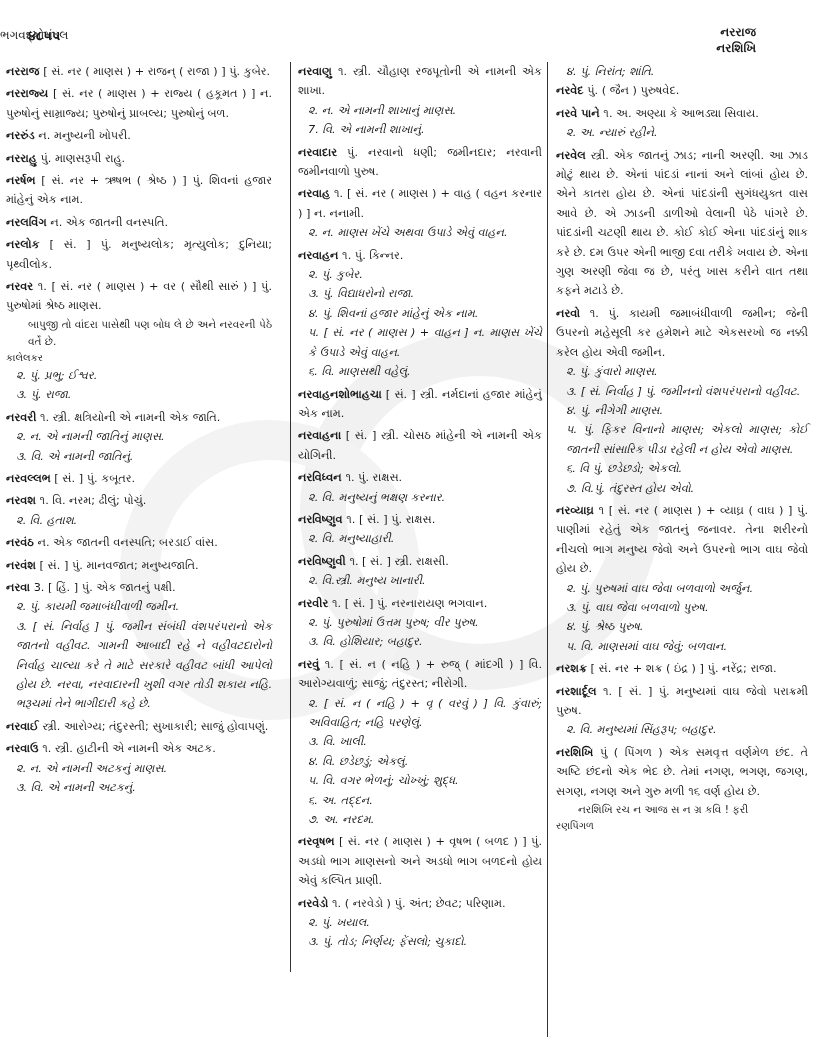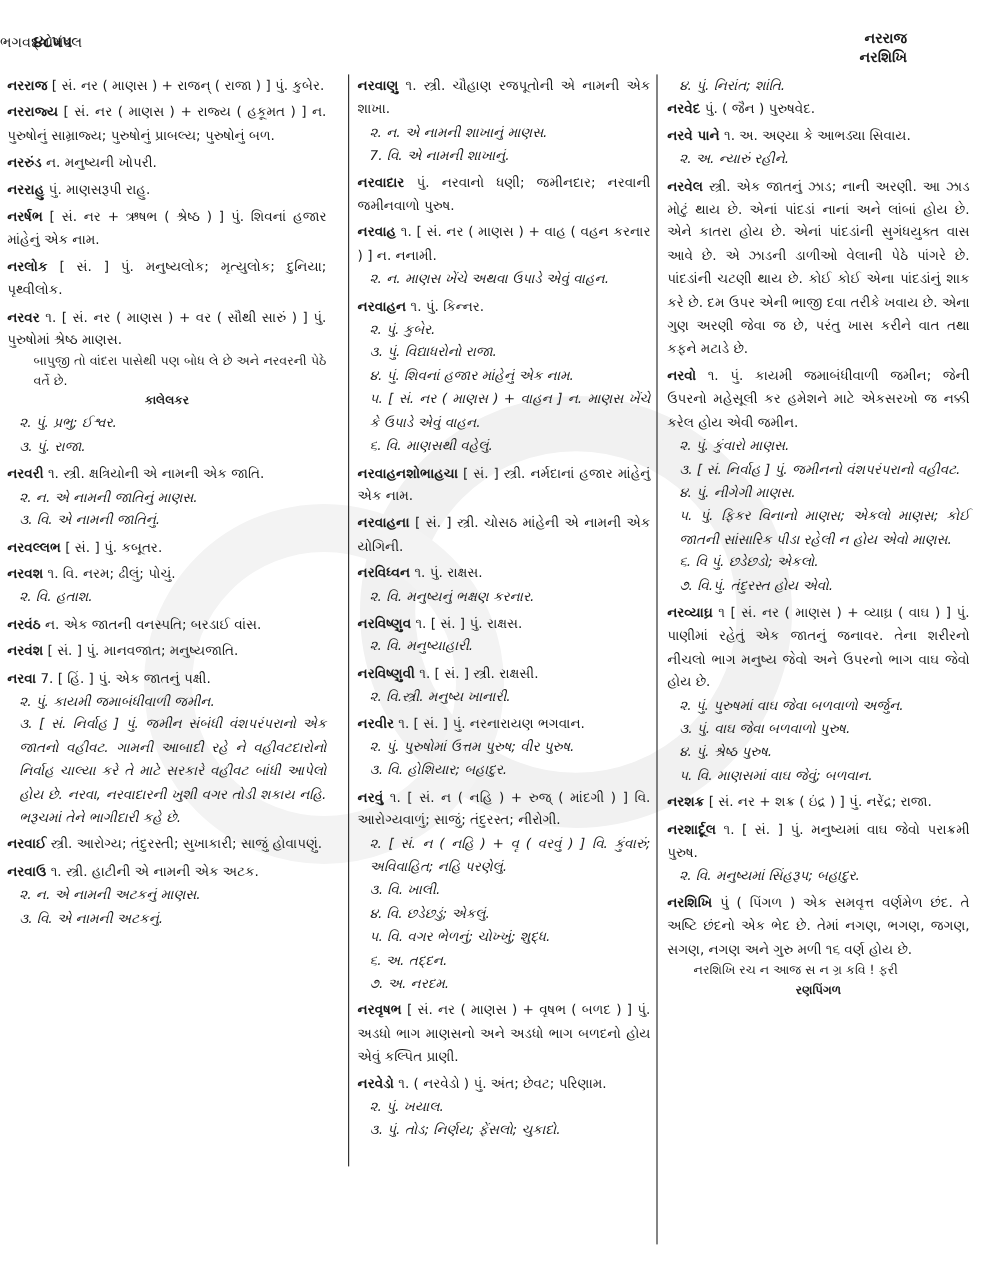--- a/index.html
+++ b/index.html
@@ -17,21 +17,21 @@
   .c1 { left:6px; width:266px; }
   .c2 { left:298px; width:244px; }
   .c3 { left:556px; width:252px; }
   .rule { position:absolute; top:62px; width:1px; background:#333; z-index:1; }
   .r1 { left:290px; height:910px; }
   .r2 { left:547px; height:975px; }
   .entry { margin-bottom:3px; text-align:justify; }
   .hw { font-weight:bold; }
   .sense { padding-left:10px; text-align:justify;font-style:italic; }
   .quote { padding-left:22px; font-size:10.5px; line-height:17px; }
-  .src { text-align:center; font-size:10px; line-height:16px;font-weight:bold; }
+  .src { text-align:left; font-size:10px; line-height:16px; }
 </style>
 </head>
 <body>
 
 <div class="watermark"></div>
 <div class="watermark2"></div>
 
 <div class="hdr">
   <div class="pg">૪૮૫૫</div>
   <div class="title">ભગવદ્ગોમંડલ</div>
@@ -54,20 +54,23 @@
     <div class="entry">
       <div><span class="hw">નરરુંડ</span> <span>ન. મનુષ્યની ખોપરી.</span></div>
     </div>
     <div class="entry">
       <div><span class="hw">નરરાહુ</span> <span>પું. માણસરૂપી રાહુ.</span></div>
     </div>
     <div class="entry">
       <div><span class="hw">નરર્ષભ</span> <span>[ સં. નર + ઋષભ ( શ્રેષ્ઠ ) ] પું. શિવનાં હજાર માંહેનું એક નામ.</span></div>
     </div>
     <div class="entry">
+      <div><span class="hw">નરલવિંગ</span> <span>ન. એક જાતની વનસ્પતિ.</span></div>
+    </div>
+    <div class="entry">
       <div><span class="hw">નરલોક</span> <span>[ સં. ] પું. મનુષ્યલોક; મૃત્યુલોક; દુનિયા; પૃથ્વીલોક.</span></div>
     </div>
     <div class="entry">
       <div><span class="hw">નરવર</span> <span>૧. [ સં. નર ( માણસ ) + વર ( સૌથી સારું ) ] પું. પુરુષોમાં શ્રેષ્ઠ માણસ.</span></div>
       <div class="quote">બાપુજી તો વાંદરા પાસેથી પણ બોધ લે છે અને નરવરની પેઠે વર્તે છે.</div>
       <div class="src">કાલેલકર</div>
       <div class="sense">૨. પું. પ્રભુ; ઈશ્વર.</div>
       <div class="sense">૩. પું. રાજા.</div>
     </div>
     <div class="entry">
@@ -82,21 +85,21 @@
       <div><span class="hw">નરવશ</span> <span>૧. વિ. નરમ; ઢીલું; પોચું.</span></div>
       <div class="sense">૨. વિ. હતાશ.</div>
     </div>
     <div class="entry">
       <div><span class="hw">નરવંઠ</span> <span>ન. એક જાતની વનસ્પતિ; બરડાઈ વાંસ.</span></div>
     </div>
     <div class="entry">
       <div><span class="hw">નરવંશ</span> <span>[ સં. ] પું. માનવજાત; મનુષ્યજાતિ.</span></div>
     </div>
     <div class="entry">
-      <div><span class="hw">નરવા</span> <span>7. [ હિં. ] પું. એક જાતનું પક્ષી.</span></div>
+      <div><span class="hw">નરવા</span> <span>3. [ હિં. ] પું. એક જાતનું પક્ષી.</span></div>
       <div class="sense">૨. પું. કાયમી જમાબંધીવાળી જમીન.</div>
       <div class="sense">૩. [ સં. નિર્વાહ ] પું. જમીન સંબંધી વંશપરંપરાનો એક જાતનો વહીવટ. ગામની આબાદી રહે ને વહીવટદારોનો નિર્વાહ ચાલ્યા કરે તે માટે સરકારે વહીવટ બાંધી આપેલો હોય છે. નરવા, નરવાદારની ખુશી વગર તોડી શકાય નહિ. ભરૂચમાં તેને ભાગીદારી કહે છે.</div>
     </div>
     <div class="entry">
       <div><span class="hw">નરવાઈ</span> <span>સ્ત્રી. આરોગ્ય; તંદુરસ્તી; સુખાકારી; સાજું હોવાપણું.</span></div>
     </div>
     <div class="entry">
       <div><span class="hw">નરવાઉ</span> <span>૧. સ્ત્રી. હાટીની એ નામની એક અટક.</span></div>
       <div class="sense">૨. ન. એ નામની અટકનું માણસ.</div>
       <div class="sense">૩. વિ. એ નામની અટકનું.</div>

